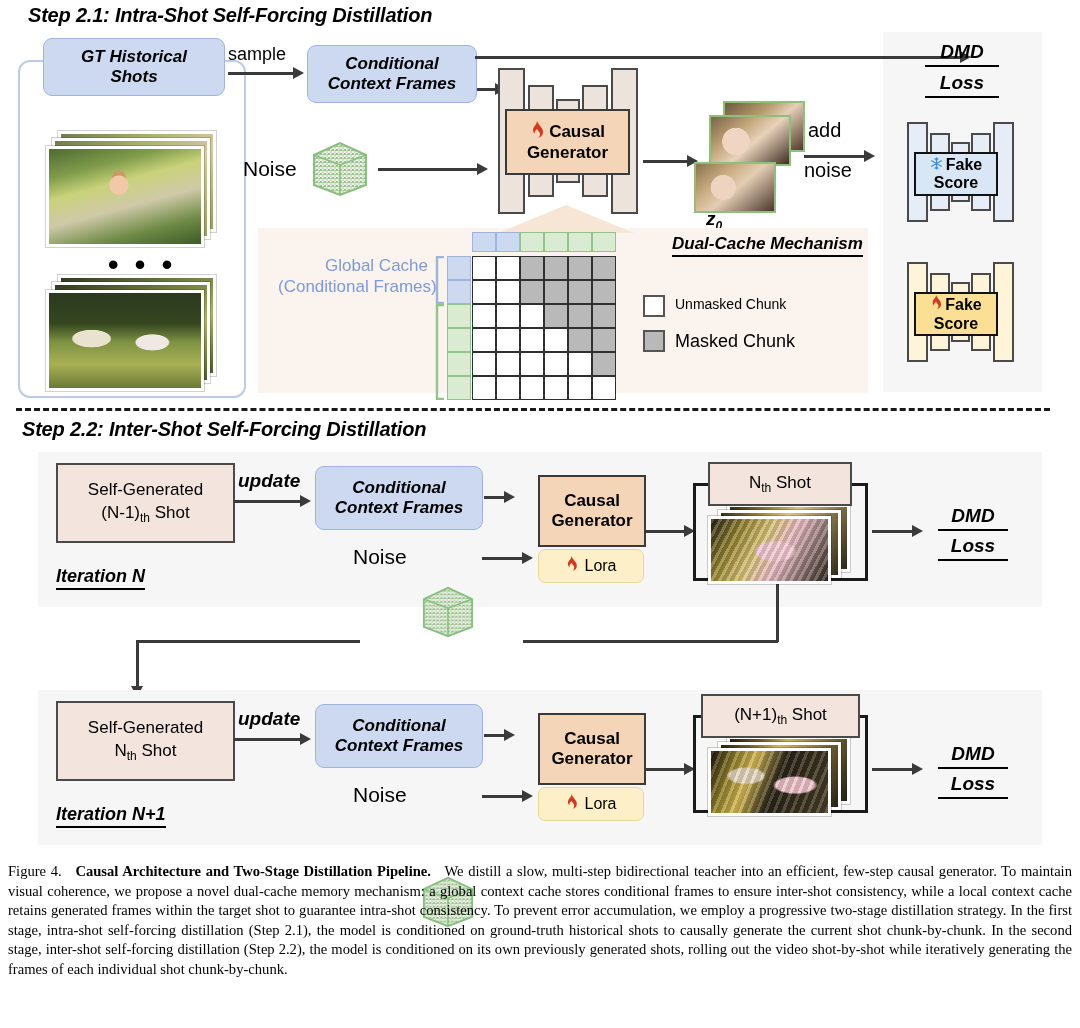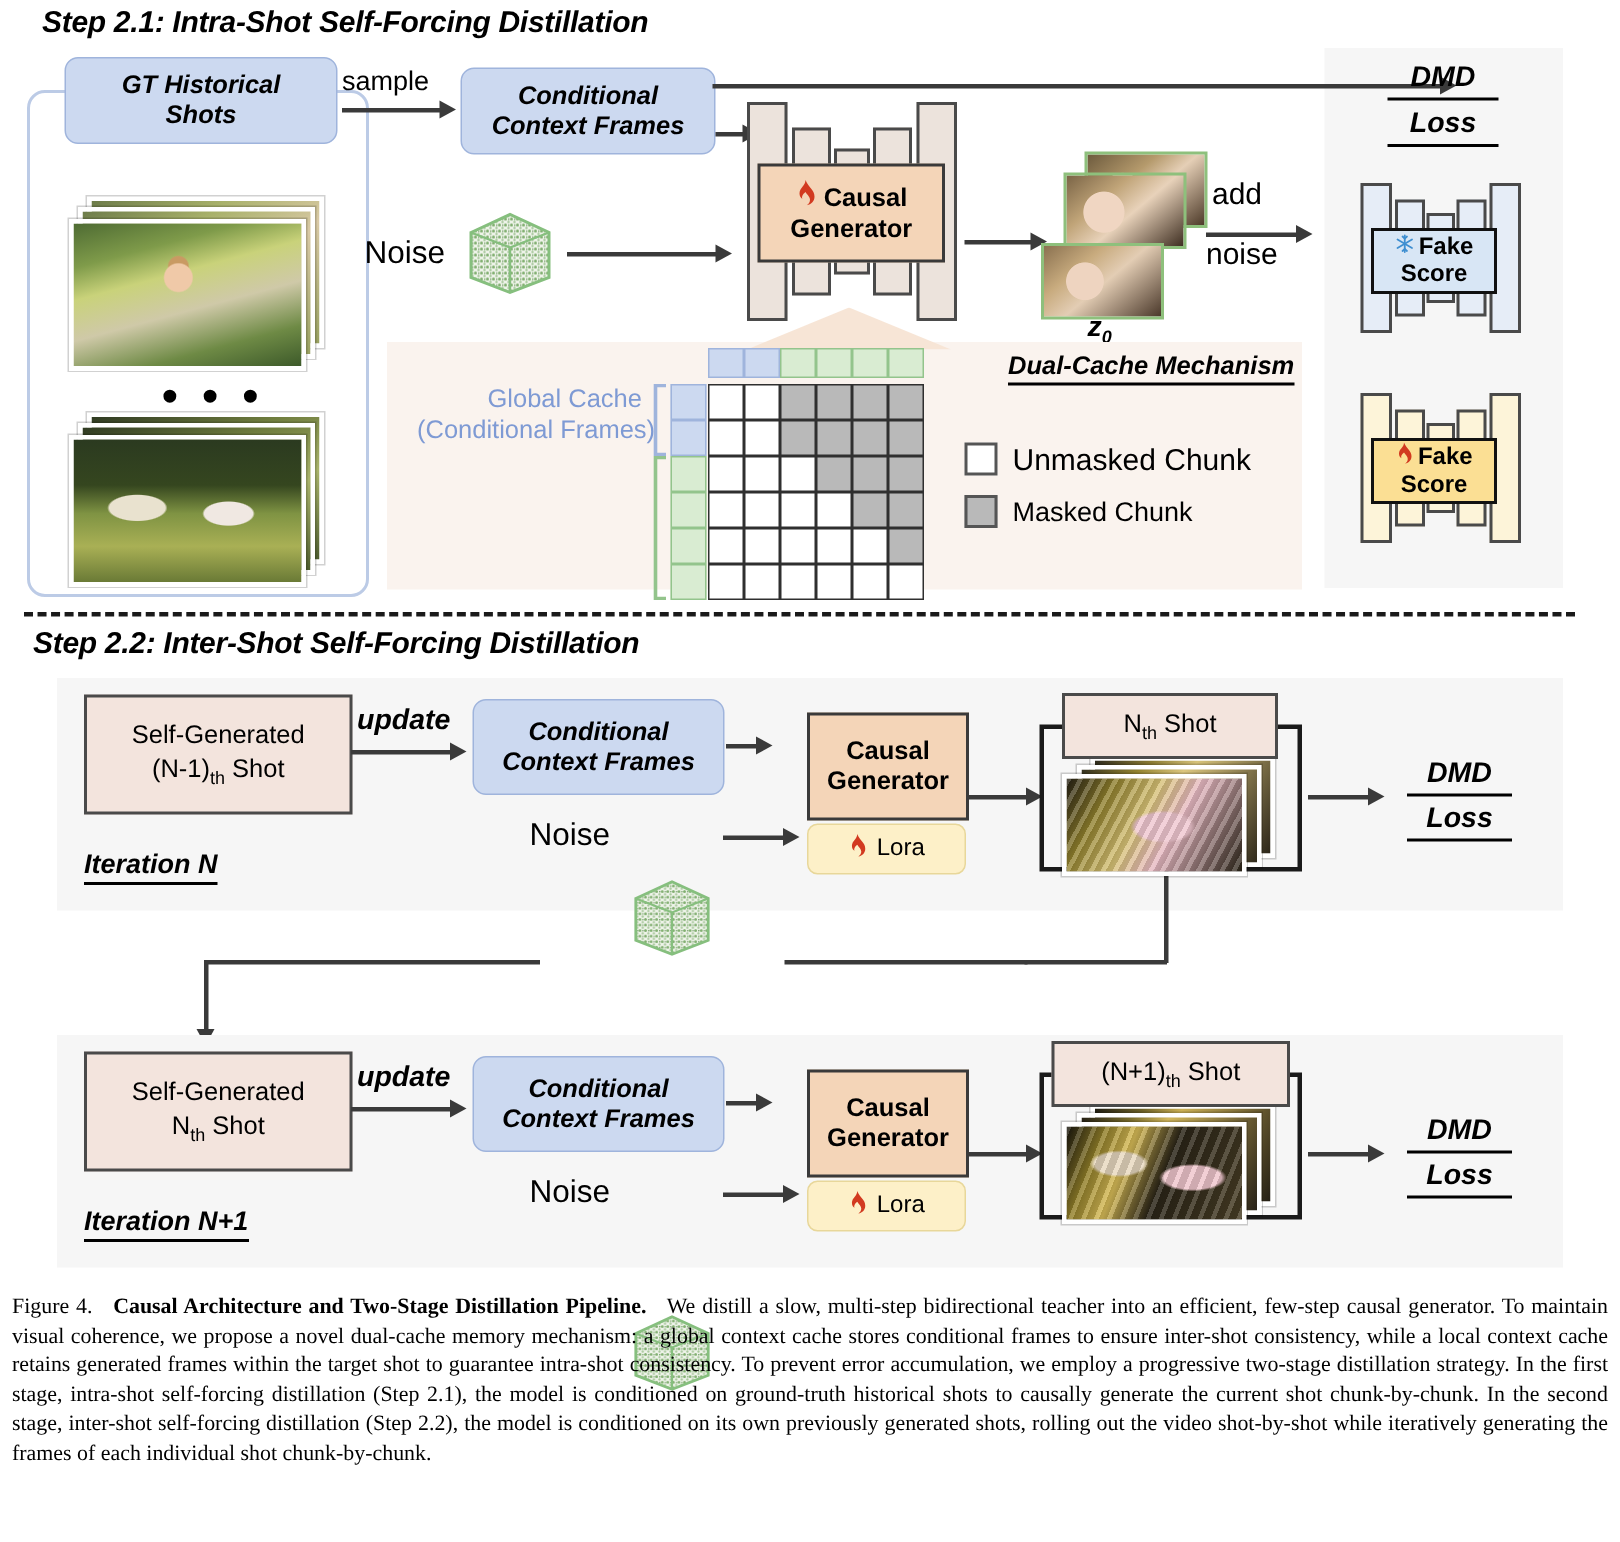--- a/index.html
+++ b/index.html
@@ -208,21 +208,21 @@
        radial-gradient(circle at 30% 55%,#efd3bf 0 22%,rgba(239,211,191,0) 23%),
        linear-gradient(140deg,#6d5b3e 0%,#b59a6c 35%,#e5cfb6 55%,#4d3a29 100%);"></div>
   <div class="abs film-green" style="left:709px;top:115px;width:78px;height:47px;background:
        radial-gradient(circle at 32% 52%,#f0d6c2 0 23%,rgba(240,214,194,0) 24%),
        linear-gradient(140deg,#7a6446 0%,#c0a478 32%,#e8d2ba 55%,#3f2f22 100%);"></div>
   <div class="abs" style="left:706px;top:164px;font-size:17px;font-weight:bold;letter-spacing:2px;color:#222;transform:rotate(-42deg);">•••</div>
   <div class="abs film-green" style="left:694px;top:162px;width:78px;height:47px;background:
        radial-gradient(circle at 35% 50%,#eed4c0 0 22%,rgba(238,212,192,0) 23%),
        linear-gradient(140deg,#8a7150 0%,#c8ab7e 30%,#e3cdb4 52%,#4a382a 100%);"></div>
 
-  <div class="abs" style="left:706px;top:208px;font-size:19px;font-style:italic;font-weight:bold;margin-left:19px;"><span>z</span><span class="sub">0</span></div>
+  <div class="abs" style="left:706px;top:208px;font-size:19px;font-style:italic;font-weight:bold;"><span>z</span><span class="sub">0</span></div>
 
   <div class="abs label" style="left:808px;top:119px;font-size:20px;">add</div>
   <div class="abs hline" style="left:804px;top:155px;width:62px;"></div>
   <div class="abs arrow-head" style="left:864px;top:150px;"></div>
   <div class="abs label" style="left:804px;top:159px;font-size:20px;">noise</div>
 
   <div class="abs dmd" style="left:925px;top:40px;width:74px;">
     <span>DMD</span>
     <span style="margin-top:4px;">Loss</span>
   </div>
@@ -338,21 +338,21 @@
   </div>
   <svg class="abs" style="left:432px;top:256px;width:14px;height:48px;" viewBox="0 0 14 48">
     <path d="M12 1 H5 V47 H12" fill="none" stroke="#9fb4dc" stroke-width="2.4"></path>
   </svg>
 
   <svg class="abs" style="left:432px;top:304px;width:14px;height:96px;" viewBox="0 0 14 96">
     <path d="M12 1 H5 V95 H12" fill="none" stroke="#93c48c" stroke-width="2.4"></path>
   </svg>
 
   <div class="abs legend-sw" style="left:643px;top:295px;width:22px;height:22px;background:#ffffff;"></div>
-  <div class="abs label" style="left:675px;top:296px;font-size:20px;">Unmasked Chunk</div>
+  <div class="abs label" style="left:675px;top:296px;font-size:14px;">Unmasked Chunk</div>
   <div class="abs legend-sw" style="left:643px;top:330px;width:22px;height:22px;background:#b9b9b9;"></div>
   <div class="abs label" style="left:675px;top:331px;font-size:18px;">Masked Chunk</div>
 
   <div class="dashes" style="left:16px;top:408px;width:1034px;"></div>
 
   <div class="abs step-title" style="left:22px;top:418px;">Step 2.2: Inter-Shot Self-Forcing Distillation</div>
 
   <div class="abs panel" style="left:38px;top:452px;width:1004px;height:155px;"></div>
 
   <div class="abs pinkish-box" style="left:56px;top:463px;width:175px;height:76px;">

